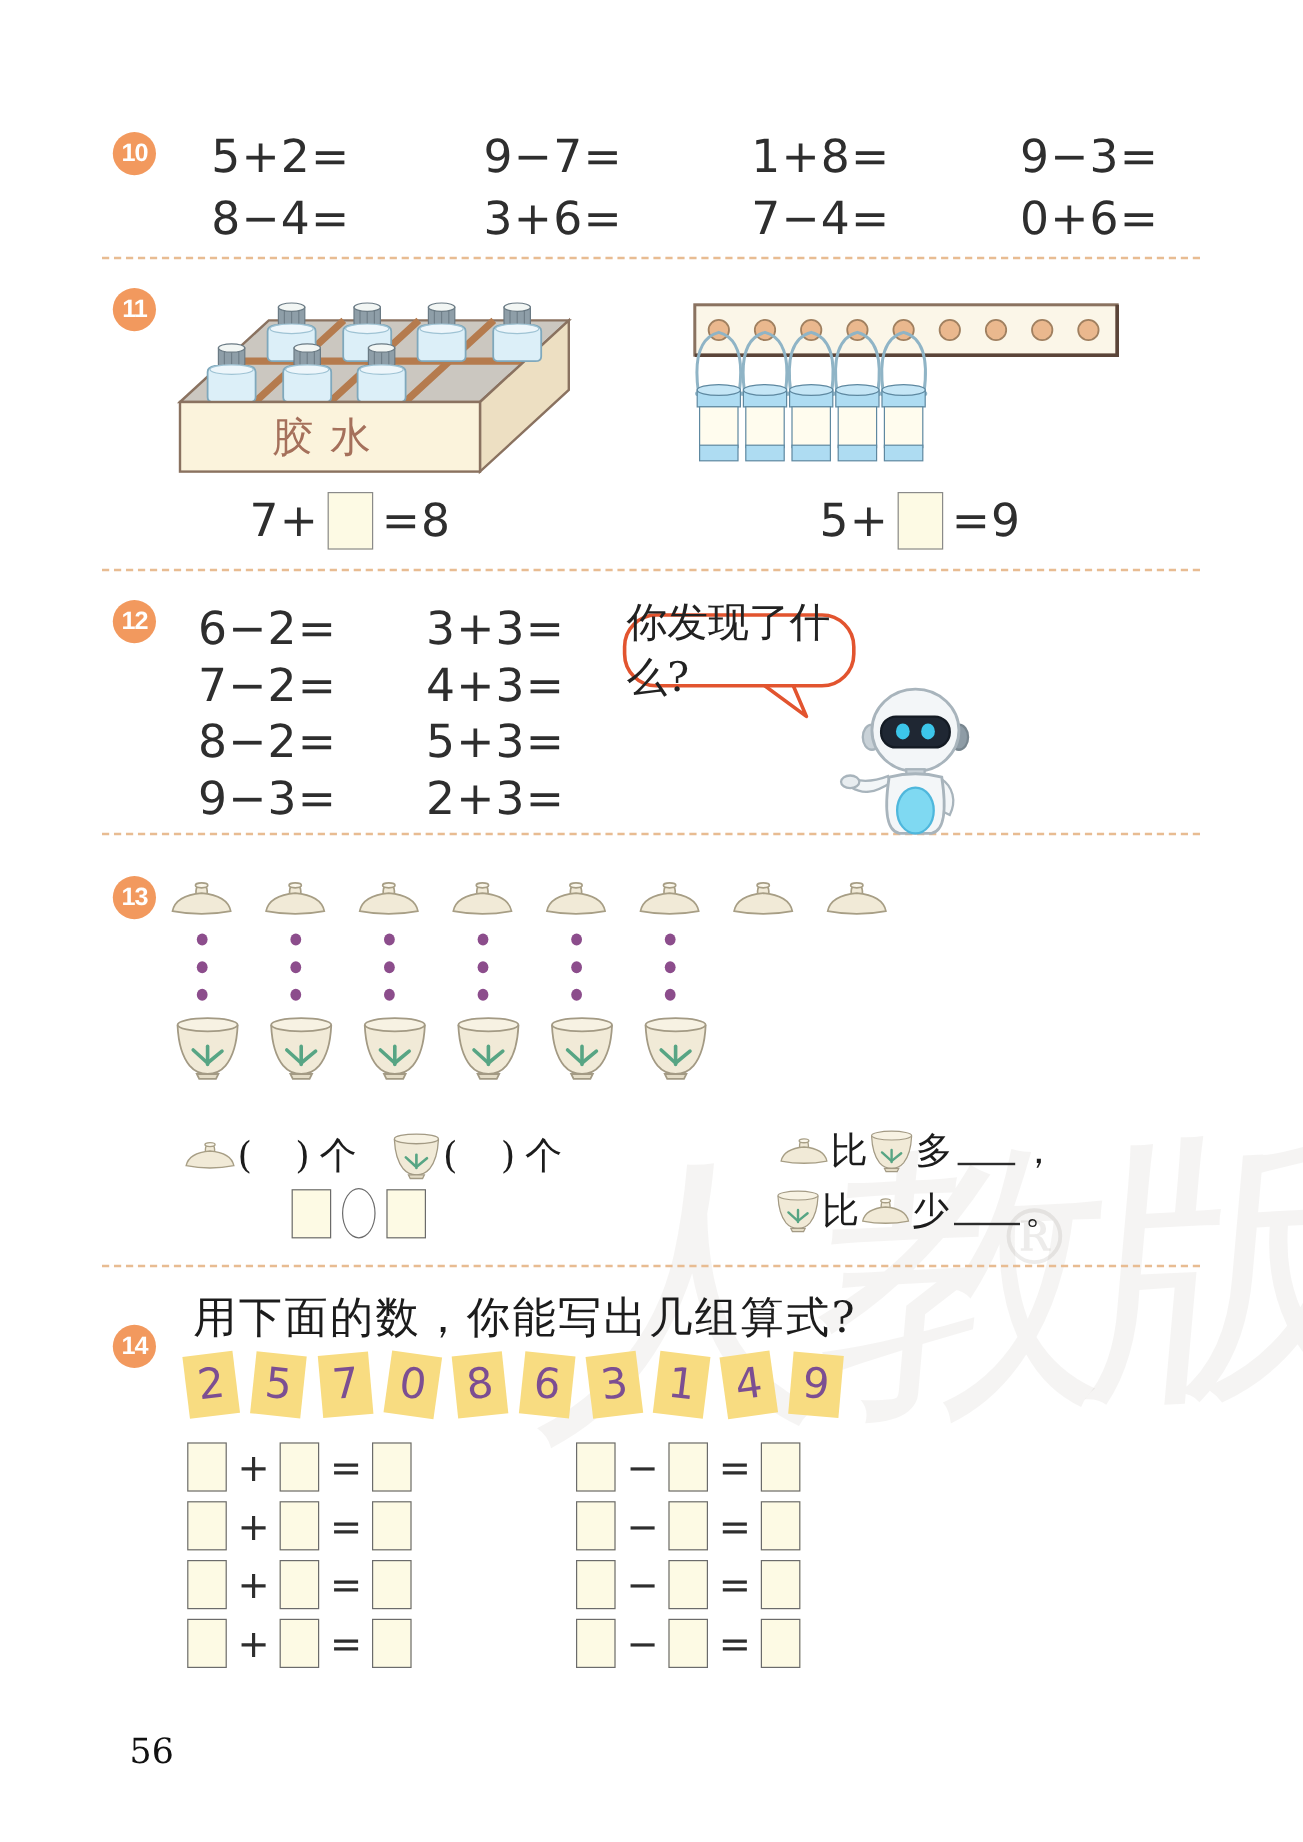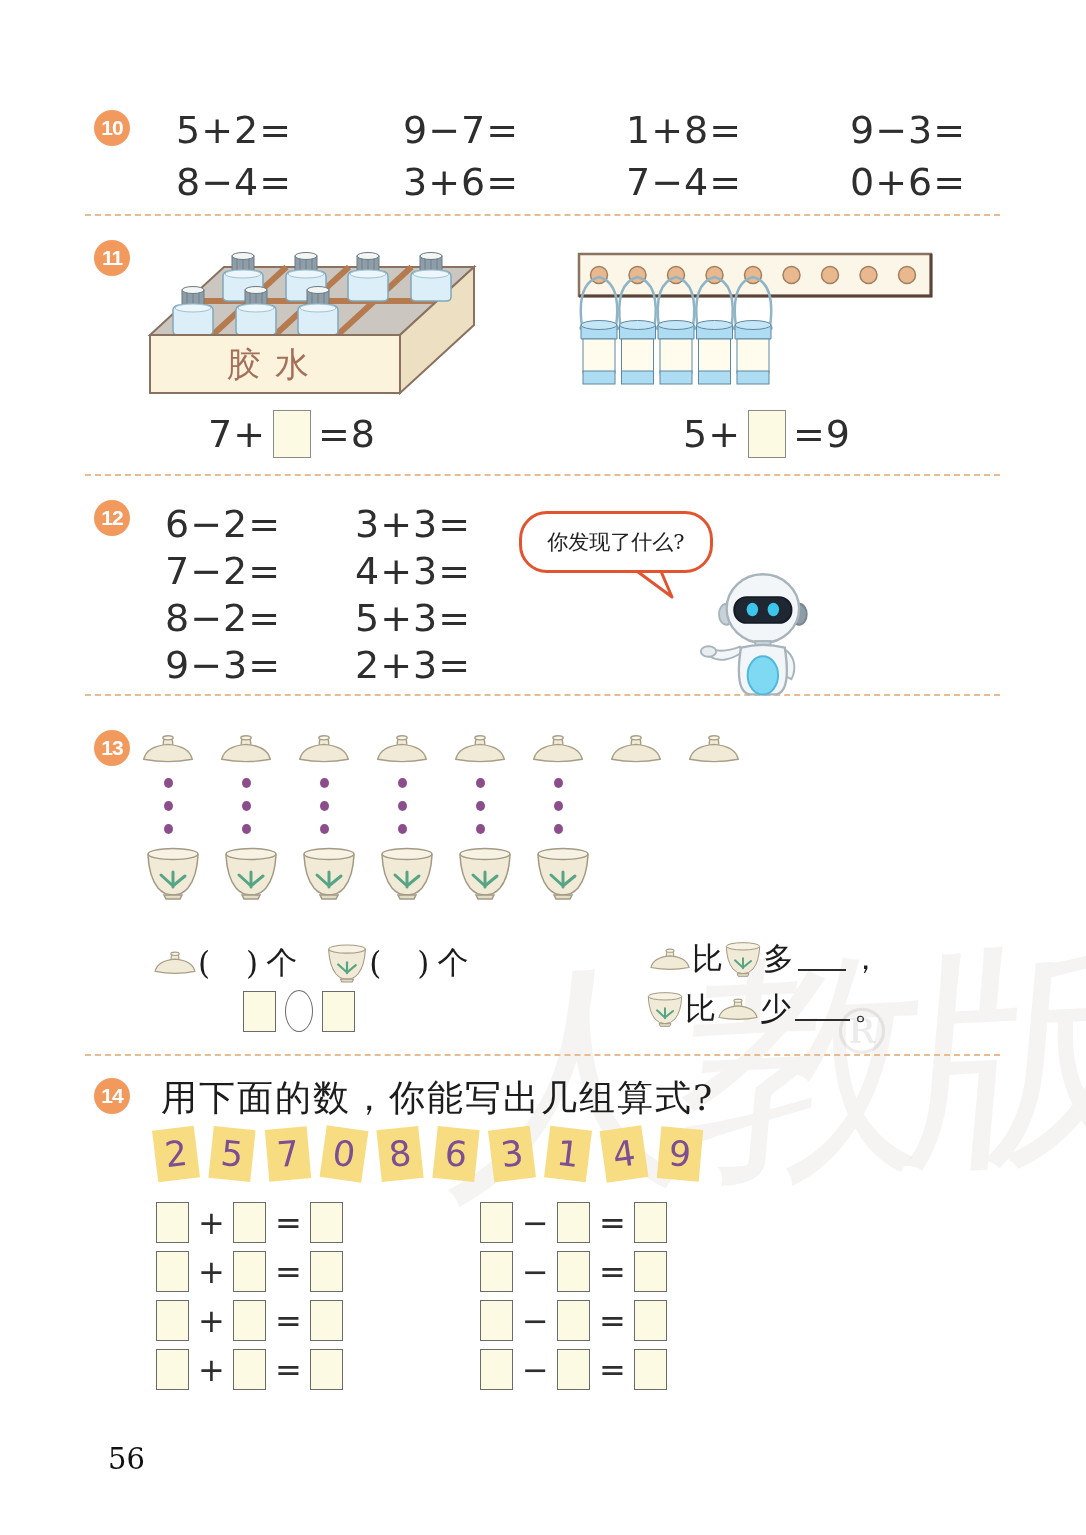--- a/index.html
+++ b/index.html
@@ -8,21 +8,21 @@
   .badge{position:absolute;width:36px;height:36px;border-radius:50%;background:#F2995E;color:#fff;
          font:bold 21px/36px "Liberation Sans",sans-serif;text-align:center;letter-spacing:-1px;}
   .divider{position:absolute;left:85px;width:915px;height:0;border-top:2px dashed #E8BC92;}
   .eq-grid10{position:absolute;left:148px;top:108px;display:grid;grid-template-columns:227px 223px 224px auto;grid-auto-rows:52px;margin-left:28px;}
   .eq-grid12{position:absolute;left:165px;top:502px;display:grid;grid-template-columns:190px auto;grid-auto-rows:47px;}
   .eq{font-size:38px;letter-spacing:1px;color:#2e2e2e;}
   .fill-eq{position:absolute;font-size:38px;color:#2e2e2e;letter-spacing:1px;display:flex;align-items:center;}
   .ansbox{display:inline-block;width:36px;height:46px;background:#FDFAE4;border:1.5px solid #8a8a8a;margin:0 7px;}
   .bubble{position:absolute;left:519px;top:511px;width:188px;height:56px;border:3px solid #E2542F;border-radius:28px;
           background:#fff;display:flex;align-items:center;justify-content:center;
-          font-family:"DejaVu Serif","Liberation Serif",serif;font-size:21px;color:#222;z-index:2;}
+          font-family:"DejaVu Serif","Liberation Serif",serif;font-size:34px;color:#222;z-index:2;}
   .tail{position:absolute;left:630px;top:567px;z-index:1;}
   .row-flex{position:absolute;display:flex;}
   #lids-row{left:140px;top:733px;gap:22px;}
   #dots-row{left:140px;top:778px;gap:22px;}
   #cups-row{left:143px;top:845px;gap:18px;}
   .dot-col{width:56px;display:flex;flex-direction:column;align-items:center;gap:13px;}
   .dot{width:9px;height:10px;border-radius:50%;background:#8C4D8C;}
   .cjk{font-family:"DejaVu Serif","Liberation Serif",serif;color:#1c1c1c;}
   .countline{position:absolute;left:152px;top:942px;display:flex;align-items:center;font-size:31px;}
   .compare{position:absolute;display:flex;align-items:center;font-size:31px;}
@@ -322,21 +322,21 @@
     <svg width="44" height="25" viewBox="0 0 60 34">
         <use href="#sym-lid"></use>
       </svg>
     <span>少</span>
     <span class="blank" style="width:55px"></span>
     <span>。</span>
   </div>
 
   <div class="divider" style="top:1054px;"></div>
 
-  <div class="badge" style="left:94px;top:1078px;">14</div>
+  <div class="badge" style="left:94px;top:1104px;">14</div>
   <div class="prompt cjk z1">用下面的数，你能写出几组算式?</div>
   <div id="cards-row" class="row-flex z1">
       <div class="card" style="transform: rotate(-7deg);">2</div>
       <div class="card" style="transform: rotate(6deg);">5</div>
       <div class="card" style="transform: rotate(-5deg);">7</div>
       <div class="card" style="transform: rotate(8deg);">0</div>
       <div class="card" style="transform: rotate(-6deg);">8</div>
       <div class="card" style="transform: rotate(6deg);">6</div>
       <div class="card" style="transform: rotate(-7deg);">3</div>
       <div class="card" style="transform: rotate(7deg);">1</div>

